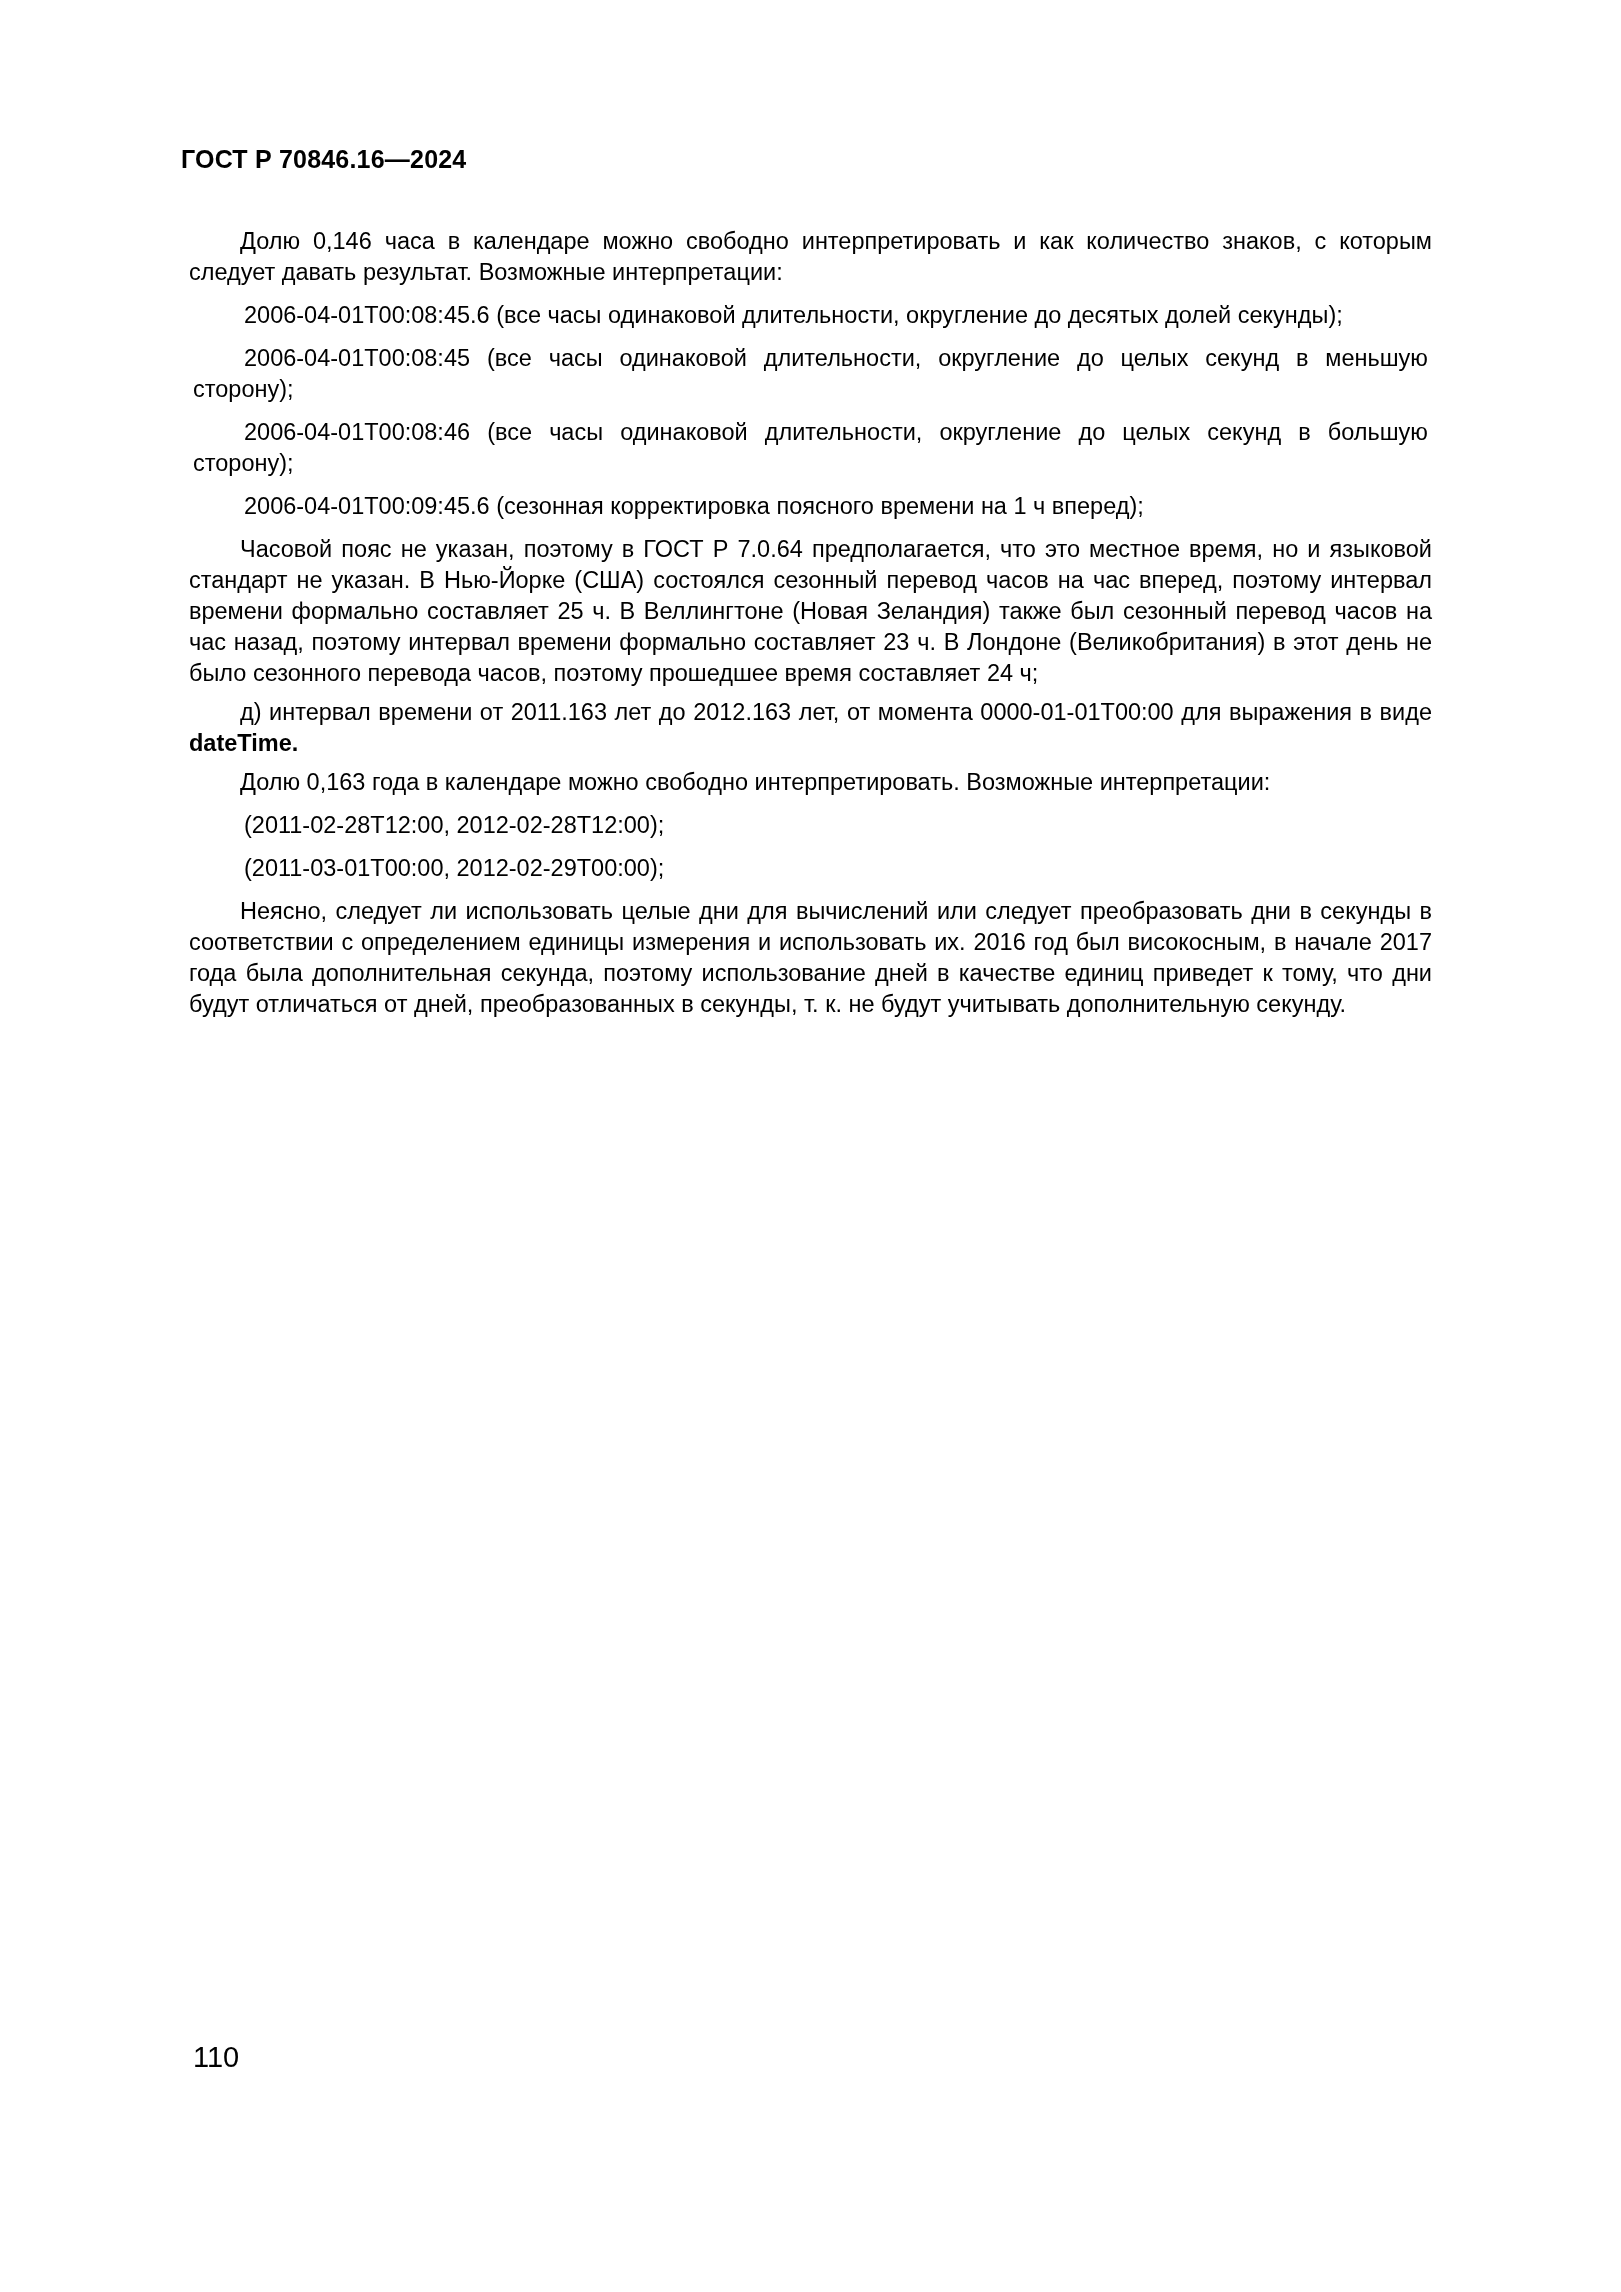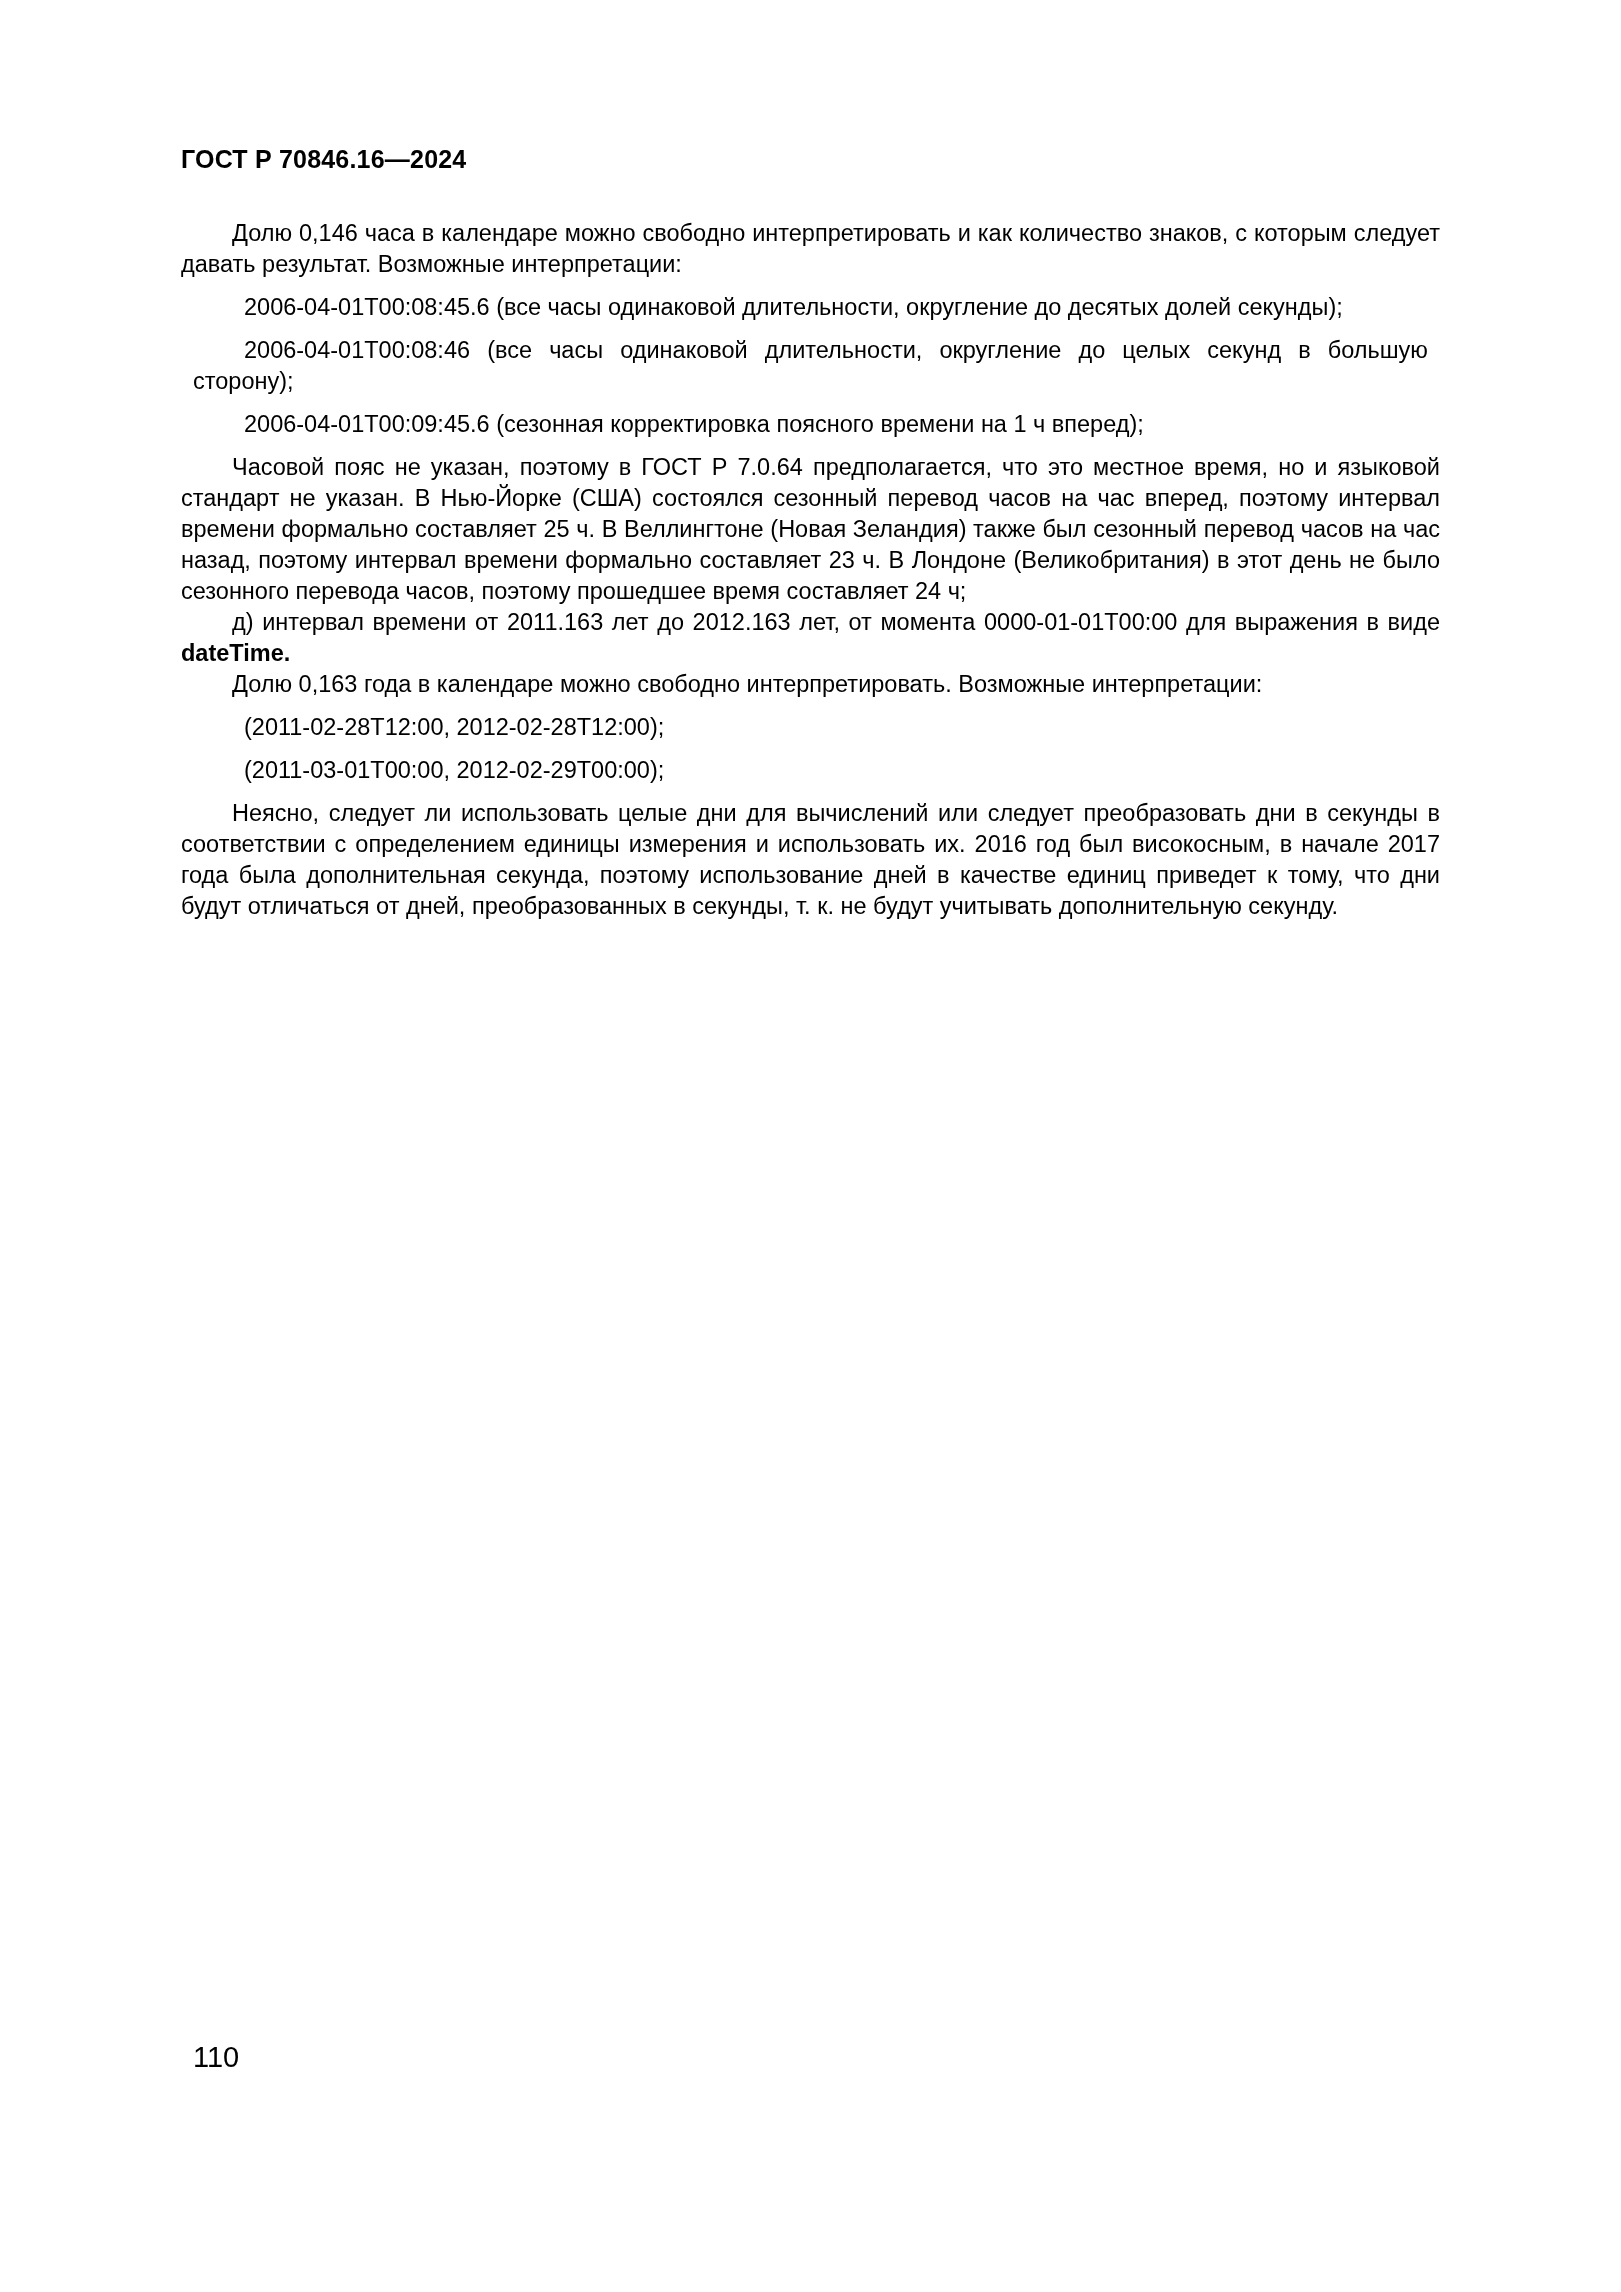--- a/index.html
+++ b/index.html
@@ -35,21 +35,21 @@
     position: absolute;
     top: 218px;
     left: 181px;
     width: 1259px;
     font-size: 23.5px;
     line-height: 31px;
     text-align: justify;
     text-justify: inter-word;
   }
   .para {
-    margin: 0;
+    margin: 8px;
     text-indent: 51px;
   }
   .para-list {
     margin: 12px;
     text-indent: 51px;
   }
   b, .b {
     font-weight: bold;
   }
   .page-number {
@@ -68,20 +68,21 @@
 <div class="page">
 
   <div class="header">ГОСТ Р 70846.16—2024</div>
 
   <div class="content">
 
     <p class="para">Долю 0,146 часа в календаре можно свободно интерпретировать и как количество знаков, с которым следует давать результат. Возможные интерпретации:</p>
 
     <p class="para-list">2006-04-01T00:08:45.6 (все часы одинаковой длительности, округление до десятых долей секунды);</p>
 
+    <p class="para-list">2006-04-01T00:08:45 (все часы одинаковой длительности, округление до целых секунд в меньшую сторону);</p>
 
     <p class="para-list">2006-04-01T00:08:46 (все часы одинаковой длительности, округление до целых секунд в большую сторону);</p>
 
     <p class="para-list">2006-04-01T00:09:45.6 (сезонная корректировка поясного времени на 1 ч вперед);</p>
 
 
     <p class="para">Часовой пояс не указан, поэтому в ГОСТ Р 7.0.64 предполагается, что это местное время, но и языковой стандарт не указан. В Нью-Йорке (США) состоялся сезонный перевод часов на час вперед, поэтому интервал времени формально составляет 25 ч. В Веллингтоне (Новая Зеландия) также был сезонный перевод часов на час назад, поэтому интервал времени формально составляет 23 ч. В Лондоне (Великобритания) в этот день не было сезонного перевода часов, поэтому прошедшее время составляет 24 ч;</p>
 
     <p class="para"><span>д)  интервал времени от 2011.163 лет до 2012.163 лет, от момента 0000-01-01T00:00 для выражения в виде </span><b>dateTime.</b></p>
 

